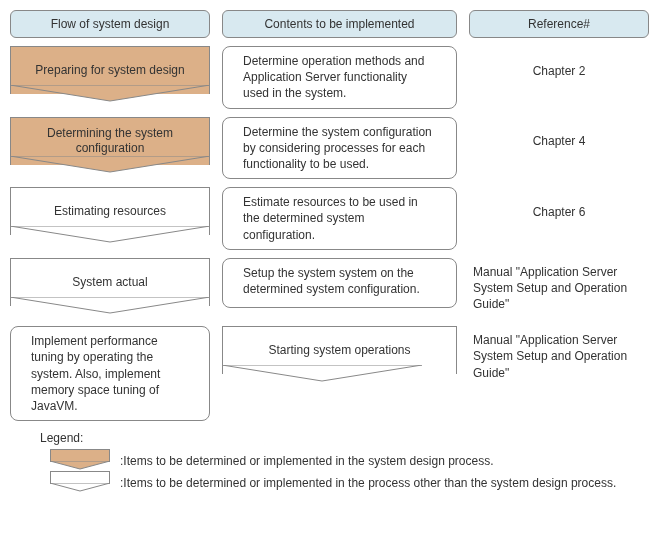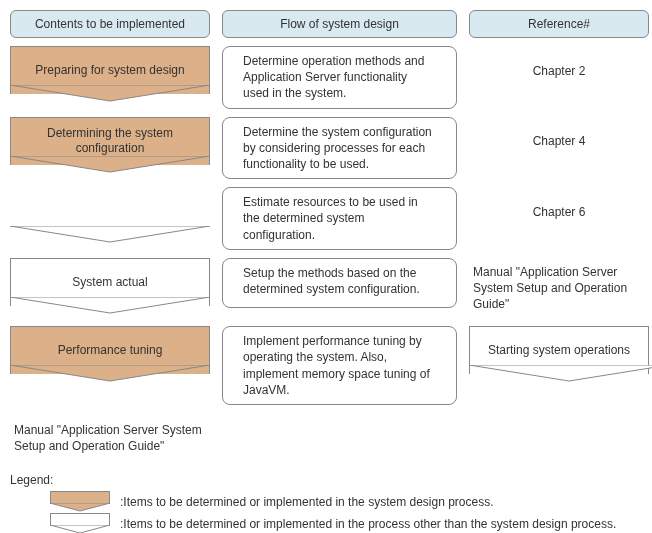--- a/index.html
+++ b/index.html
@@ -62,41 +62,41 @@
     background: #fff;
   }
   .ref {
     padding: 6px 4px;
     min-height: 50px;
     display: flex;
     align-items: center;
     line-height: 1.35;
   }
   .ref.center { justify-content: center; text-align: left; }
-  .legend-title { margin-top: 10px; margin-bottom: 4px; }
+  .legend-title { margin-top: 10px; margin-bottom: 4px; margin-left: 30px; }
   .legend-row { display: flex; align-items: flex-end; margin-bottom: 2px; }
   .legend-swatch {
     width: 60px; height: 20px; position: relative; flex-shrink: 0; margin-left: 40px; margin-right: 10px;
   }
   .legend-swatch .sbox {
     height: 13px; border: 1px solid #888; border-bottom: none;
   }
   .legend-swatch svg { position: absolute; top: 12px; left: 0; }
   .lg-filled .sbox { background: #dcb088; }
   .lg-filled .sfill { fill: #dcb088; }
   .lg-empty .sbox { background: #fff; }
   .lg-empty .sfill { fill: #fff; }
   .legend-text { flex: 1; line-height: 1.3; padding-top: 2px; }
 </style>
 </head>
 <body>
 
 <div class="grid" id="grid">
+    <div class="header">Flow of system design</div>
     <div class="header">Contents to be implemented</div>
-    <div class="header">Flow of system design</div>
     <div class="header">Reference#</div>
     <div class="flow-item filled">
       <div class="flow-box">Preparing for system design</div>
       <div class="flow-arrow">
         <svg width="200" height="17">
           <polygon class="arrow-fill" points="0,0 200,0 100,16" stroke="#888" stroke-width="1"></polygon>
         </svg>
       </div>
     </div>
     <div class="content-box">Determine operation methods and Application Server functionality used in the system.</div>
@@ -105,46 +105,39 @@
       <div class="flow-box">Determining the system configuration</div>
       <div class="flow-arrow">
         <svg width="200" height="17">
           <polygon class="arrow-fill" points="0,0 200,0 100,16" stroke="#888" stroke-width="1"></polygon>
         </svg>
       </div>
     </div>
     <div class="content-box">Determine the system configuration by considering processes for each functionality to be used.</div>
     <div class="ref center">Chapter 4</div>
     <div class="flow-item empty">
+      <div class="flow-box">Estimating resources</div>
       <div class="flow-arrow">
         <svg width="200" height="17">
           <polygon class="arrow-fill" points="0,0 200,0 100,16" stroke="#888" stroke-width="1"></polygon>
         </svg>
       </div>
     </div>
     <div class="content-box">Estimate resources to be used in the determined system configuration.</div>
     <div class="ref center">Chapter 6</div>
     <div class="flow-item empty">
       <div class="flow-box">System actual</div>
       <div class="flow-arrow">
         <svg width="200" height="17">
           <polygon class="arrow-fill" points="0,0 200,0 100,16" stroke="#888" stroke-width="1"></polygon>
         </svg>
       </div>
     </div>
-    <div class="content-box">Setup the methods based on the determined system configuration.</div>
+    <div class="content-box">Setup the system system on the determined system configuration.</div>
     <div class="ref">Manual "Application Server System Setup and Operation Guide"</div>
-    <div class="flow-item filled">
-      <div class="flow-box">Performance tuning</div>
-      <div class="flow-arrow">
-        <svg width="200" height="17">
-          <polygon class="arrow-fill" points="0,0 200,0 100,16" stroke="#888" stroke-width="1"></polygon>
-        </svg>
-      </div>
-    </div>
     <div class="content-box">Implement performance tuning by operating the system. Also, implement memory space tuning of JavaVM.</div>
     <div class="flow-item empty">
       <div class="flow-box">Starting system operations</div>
       <div class="flow-arrow">
         <svg width="200" height="17">
           <polygon class="arrow-fill" points="0,0 200,0 100,16" stroke="#888" stroke-width="1"></polygon>
         </svg>
       </div>
     </div>
     <div class="ref">Manual "Application Server System Setup and Operation Guide"</div>

